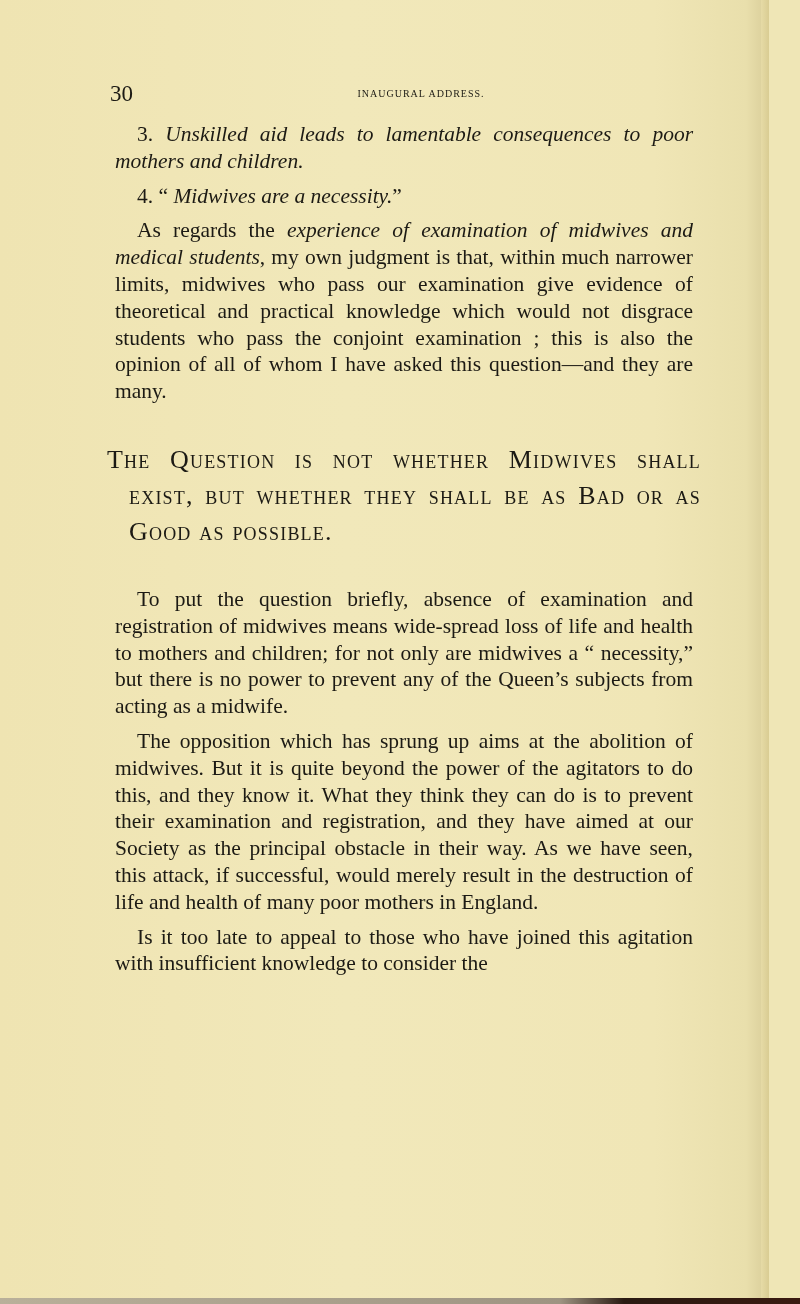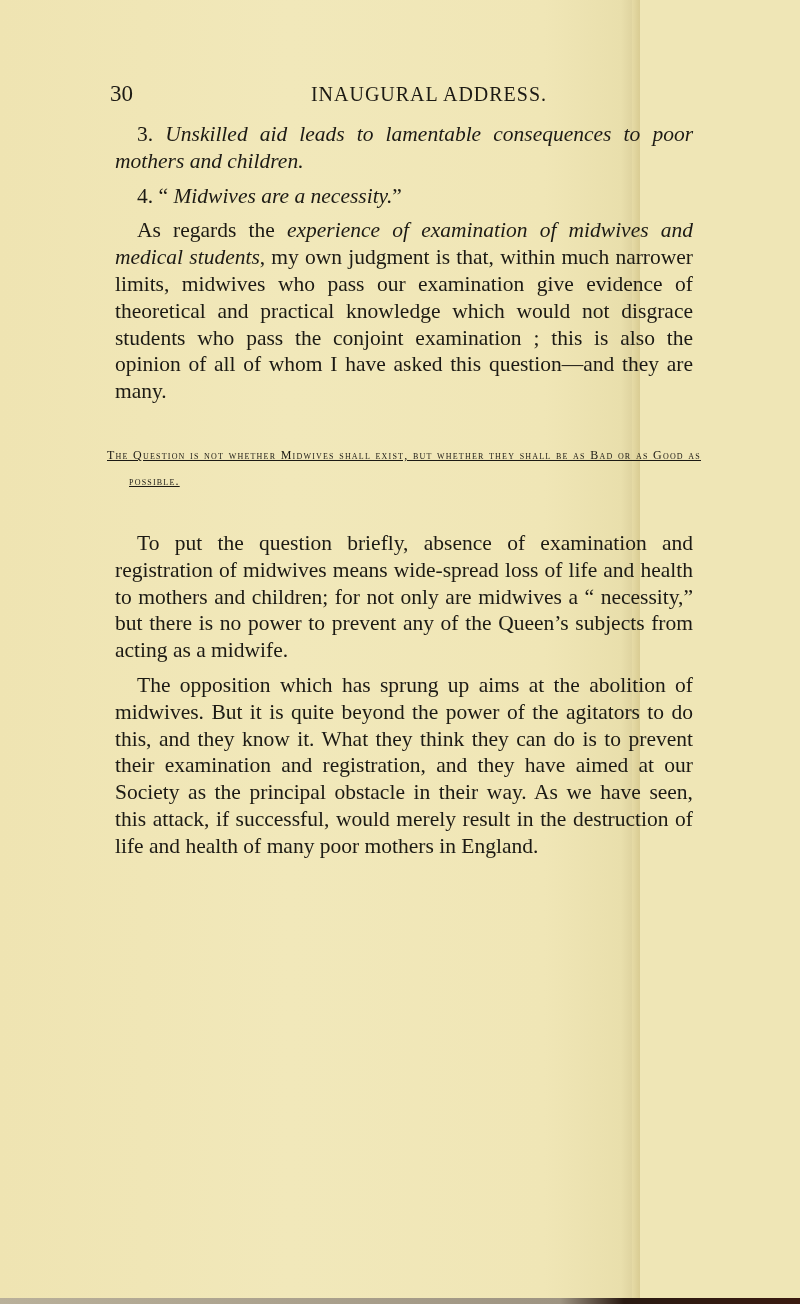--- a/index.html
+++ b/index.html
@@ -11,21 +11,21 @@
       height: 1304px;
       overflow: hidden;
       background: #efe6b6;
       position: relative;
       font-family: "Liberation Serif", "DejaVu Serif", serif;
       color: #1c1a14;
     }
     .page {
       position: absolute;
       left: 0; top: 0;
-      width: 640px; height: 1304px;
+      width: 769px; height: 1304px;
       background: linear-gradient(90deg, #efe4b2 0%, #f1e8ba 45%, #f0e6b6 85%, #e9dfac 97%, #d8cc98 100%);
     }
     .edge-right {
       position: absolute;
       right: 0; top: 0;
       width: 8px; height: 1304px;
       background: linear-gradient(90deg, #e6dba6, #d9cc93);
     }
     .bottom-band {
       position: absolute;
@@ -42,25 +42,25 @@
     }
     .page-number {
       position: absolute;
       left: 0;
       top: 0;
       font-size: 23px;
       line-height: 24px;
     }
     .running-head {
       position: absolute;
-      left: 12px;
+      left: 4px;
       width: 592px;
       text-align: center;
       top: 2px;
-      font-size: 20px;
+      font-size: 10px;
       letter-spacing: 1px;
       line-height: 20px;
       padding-left: 22px;
       box-sizing: border-box;
     }
     .body-text {
       position: absolute;
       left: 107px;
       top: 113px;
       width: 594px;
@@ -73,24 +73,23 @@
       text-indent: 22px;
     }
     .body-text em { font-style: italic; }
     .sc-heading {
       margin: 37px 0 36px 0 !important;
       text-indent: 0 !important;
       padding-left: 22px;
       text-indent: -22px !important;
       font-variant: small-caps;
       letter-spacing: 1.2px;
-      font-size: 12px;
-      line-height: 26px;
+      font-size: 26px;
+      line-height: 36px;
       text-align: justify;
-      text-decoration: underline;
     }
   </style>
 </head>
 <body>
 
 <div class="page">
   <div class="edge-right"></div>
   <div class="bottom-band"></div>
 
   <div class="header">
@@ -106,14 +105,15 @@
       <span>4. “ </span><em>Midwives are a necessity.</em><span>”</span>
     </p>
     <p>
       <span>As regards the </span><em>experience of examination of midwives and medical students</em><span>, my own judgment is that, within much narrower limits, midwives who pass our examination give evidence of theoretical and practical knowledge which would not disgrace students who pass the conjoint examination ; this is also the opinion of all of whom I have asked this question—and they are many.</span>
     </p>
 
     <p class="sc-heading">The Question is not whether Midwives shall exist, but whether they shall be as Bad or as Good as possible.</p>
 
     <p>To put the question briefly, absence of examination and registration of midwives means wide-spread loss of life and health to mothers and children; for not only are midwives a “ necessity,” but there is no power to prevent any of the Queen’s subjects from acting as a midwife.</p>
     <p>The opposition which has sprung up aims at the abolition of midwives. But it is quite beyond the power of the agitators to do this, and they know it. What they think they can do is to prevent their examination and registration, and they have aimed at our Society as the principal obstacle in their way. As we have seen, this attack, if successful, would merely result in the destruction of life and health of many poor mothers in England.</p>
+    <p>Is it too late to appeal to those who have joined this agitation with insufficient knowledge to consider the</p>
   </div>
 </div>
 
 </body></html>

